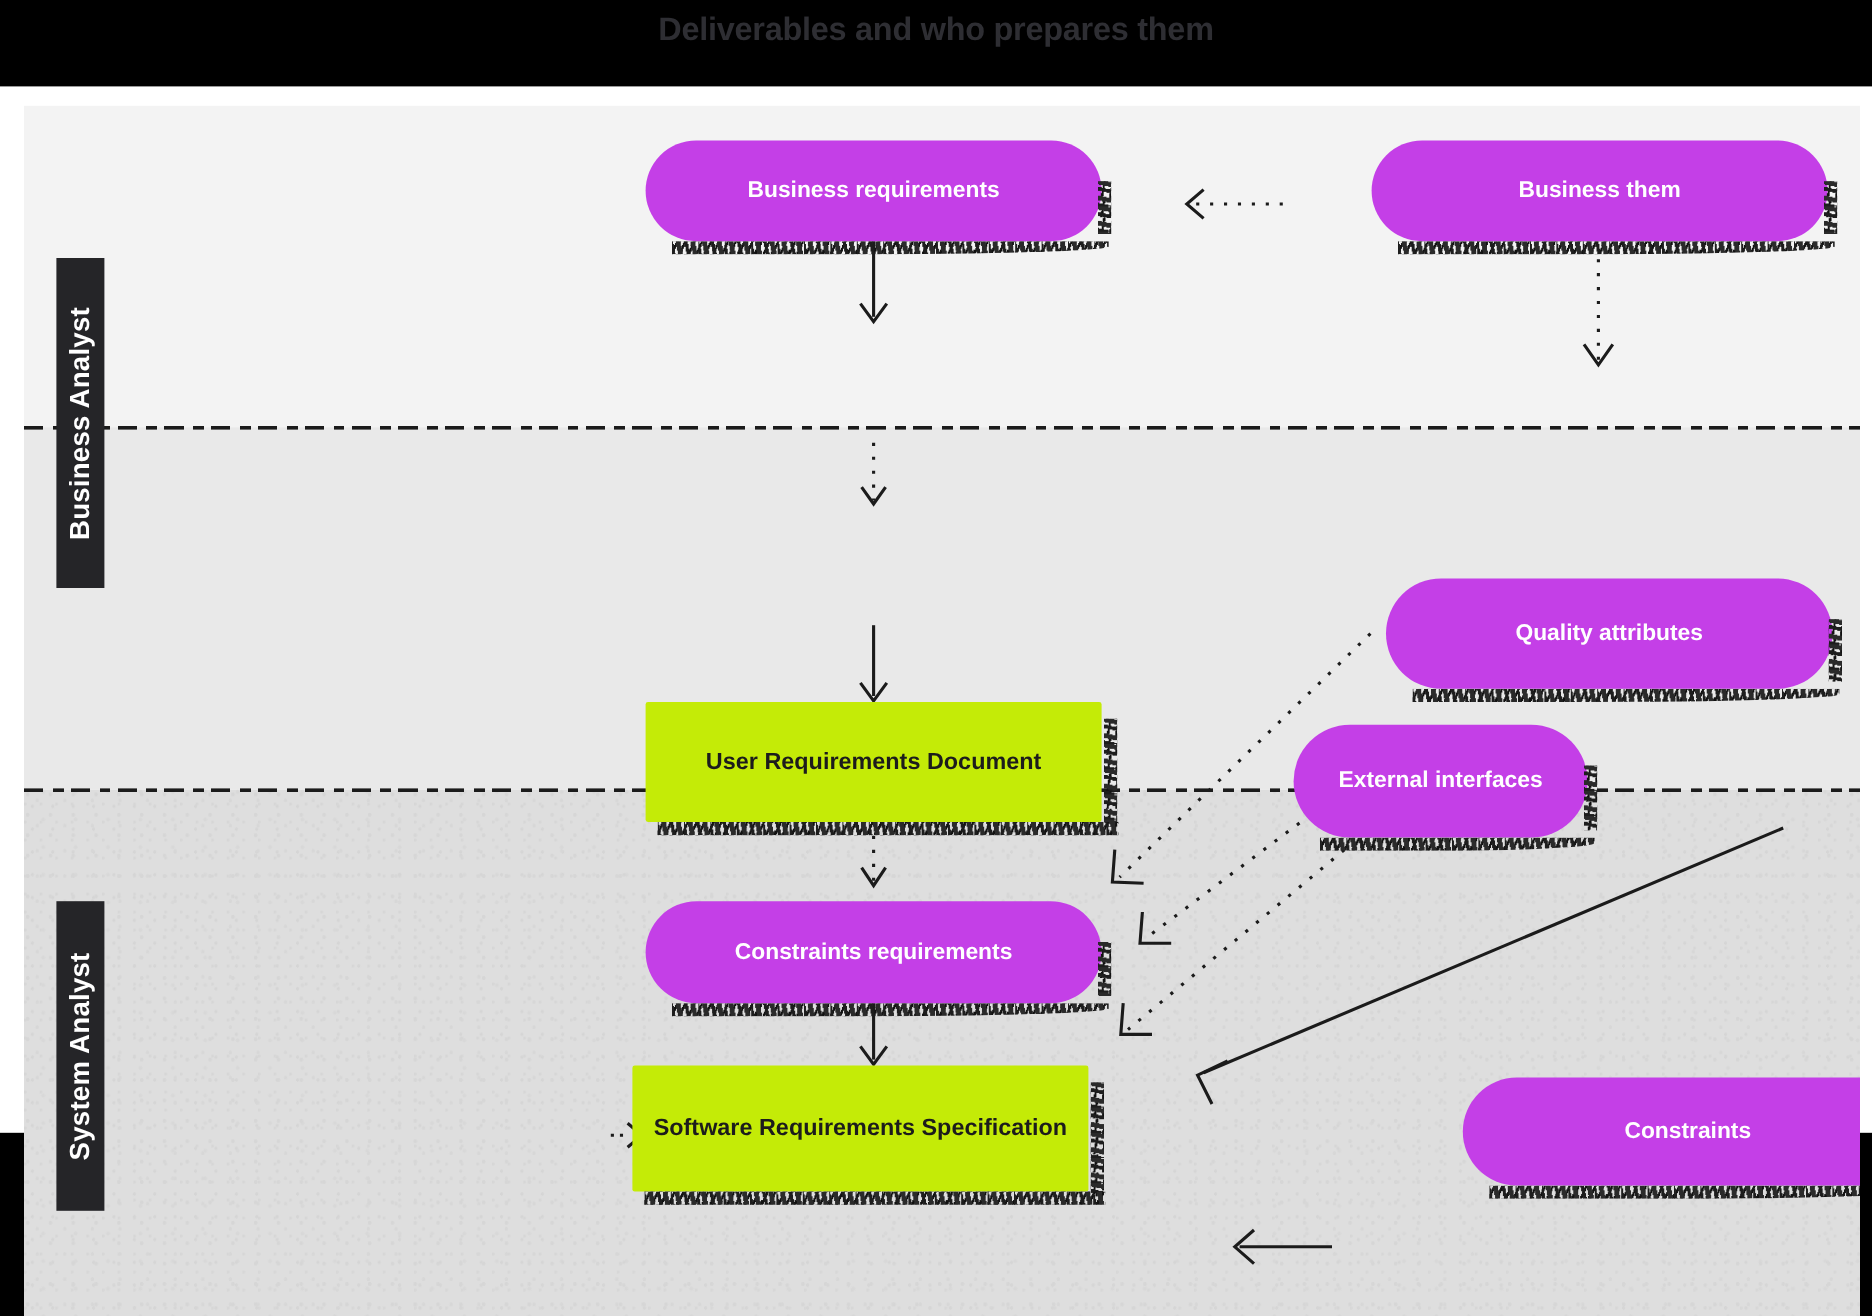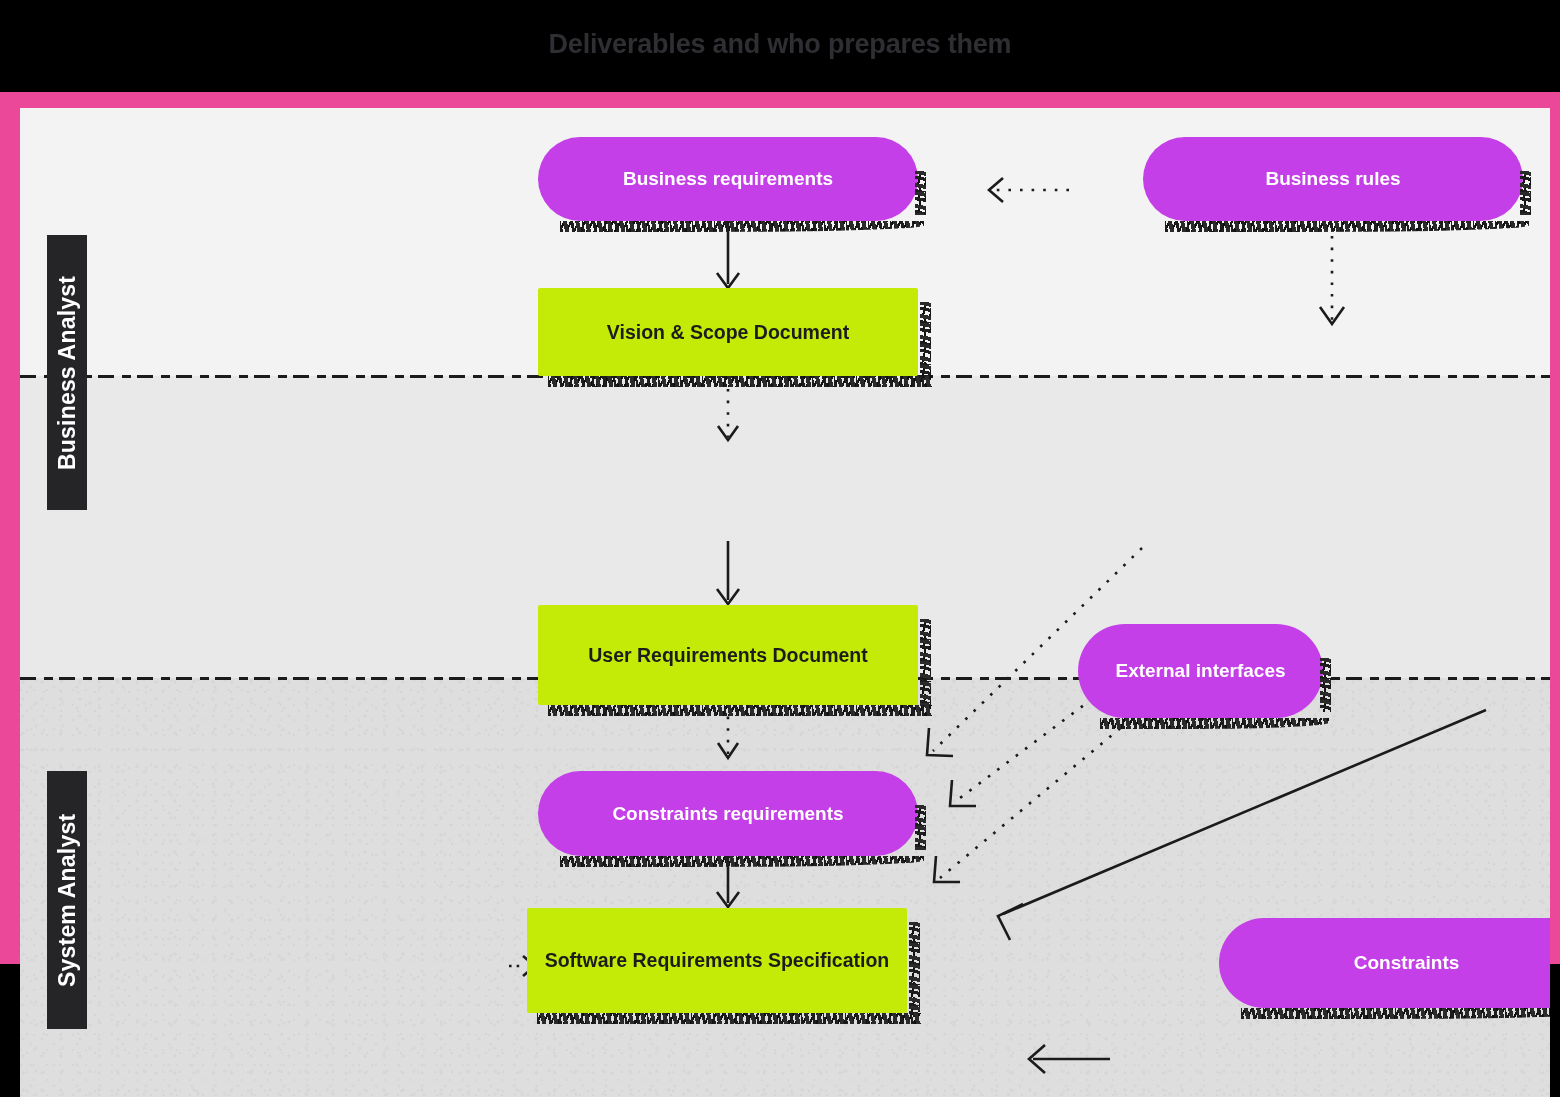--- a/index.html
+++ b/index.html
@@ -11,22 +11,21 @@
     width: 1560px;
     height: 1097px;
     overflow: hidden;
     font-family: "Liberation Sans", sans-serif;
   }
 
   #stage {
     position: relative;
     width: 1560px;
     height: 944px;
-    background: #ec4899;
-    margin-top: 20px;
+    background: #ffffff;
   }
 
   
   #title {
     position: absolute;
     left: 0;
     top: 0;
     width: 1560px;
     height: 72px;
     line-height: 44px;
@@ -286,28 +285,28 @@
     </div>
     <div class="lane-label" id="lane-sa">
       <span>System Analyst</span>
     </div>
 
     <div class="node pill" style="left:518px; top:29px; width:380px; height:84px;">
       <span class="lbl">Business requirements</span>
     </div>
 
     <div class="node pill" style="left:1123px; top:29px; width:380px; height:84px;">
-      <span class="lbl">Business rules</span>
-    </div>
-
-    <div class="node rect" style="left:518px; top:180px; width:380px; height:88px;">
-      <span class="lbl">Vision &amp; Scope Document</span>
-    </div>
-
-
+      <span class="lbl">Business them</span>
+    </div>
+
+
+
+    <div class="node pill" style="left:1135px; top:394px; width:372px; height:92px;">
+      <span class="lbl">Quality attributes</span>
+    </div>
 
     <div class="node pill" style="left:1058px; top:516px; width:245px; height:94px;">
       <span class="lbl">External interfaces</span>
     </div>
 
     <div class="node rect" style="left:518px; top:497px; width:380px; height:100px;">
       <span class="lbl">User Requirements Document</span>
     </div>
 
     <div class="node pill" style="left:518px; top:663px; width:380px; height:85px;">

